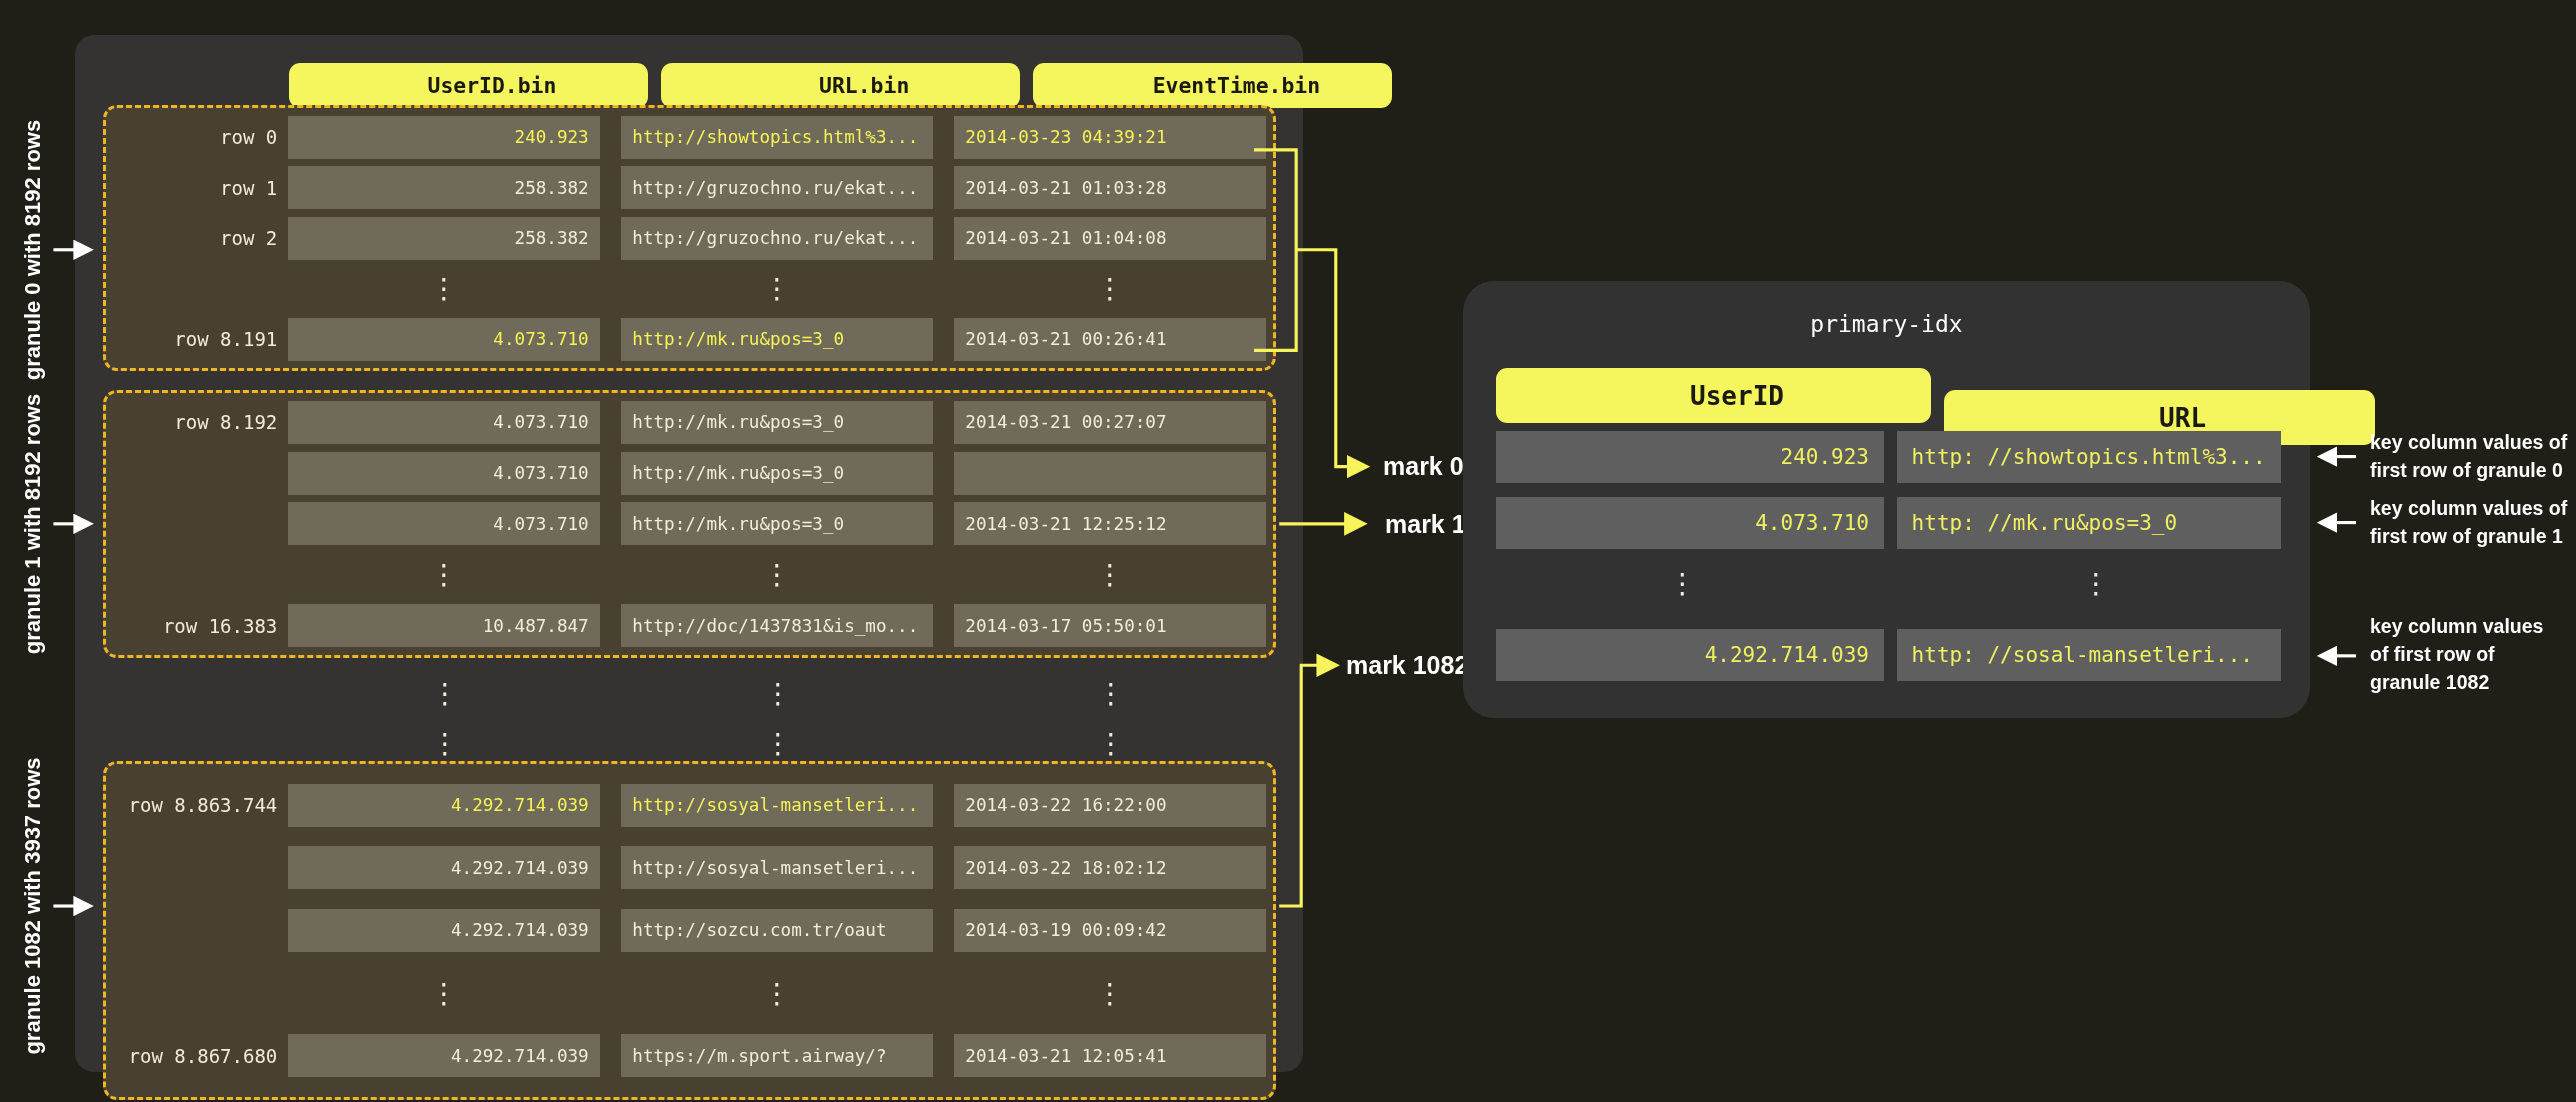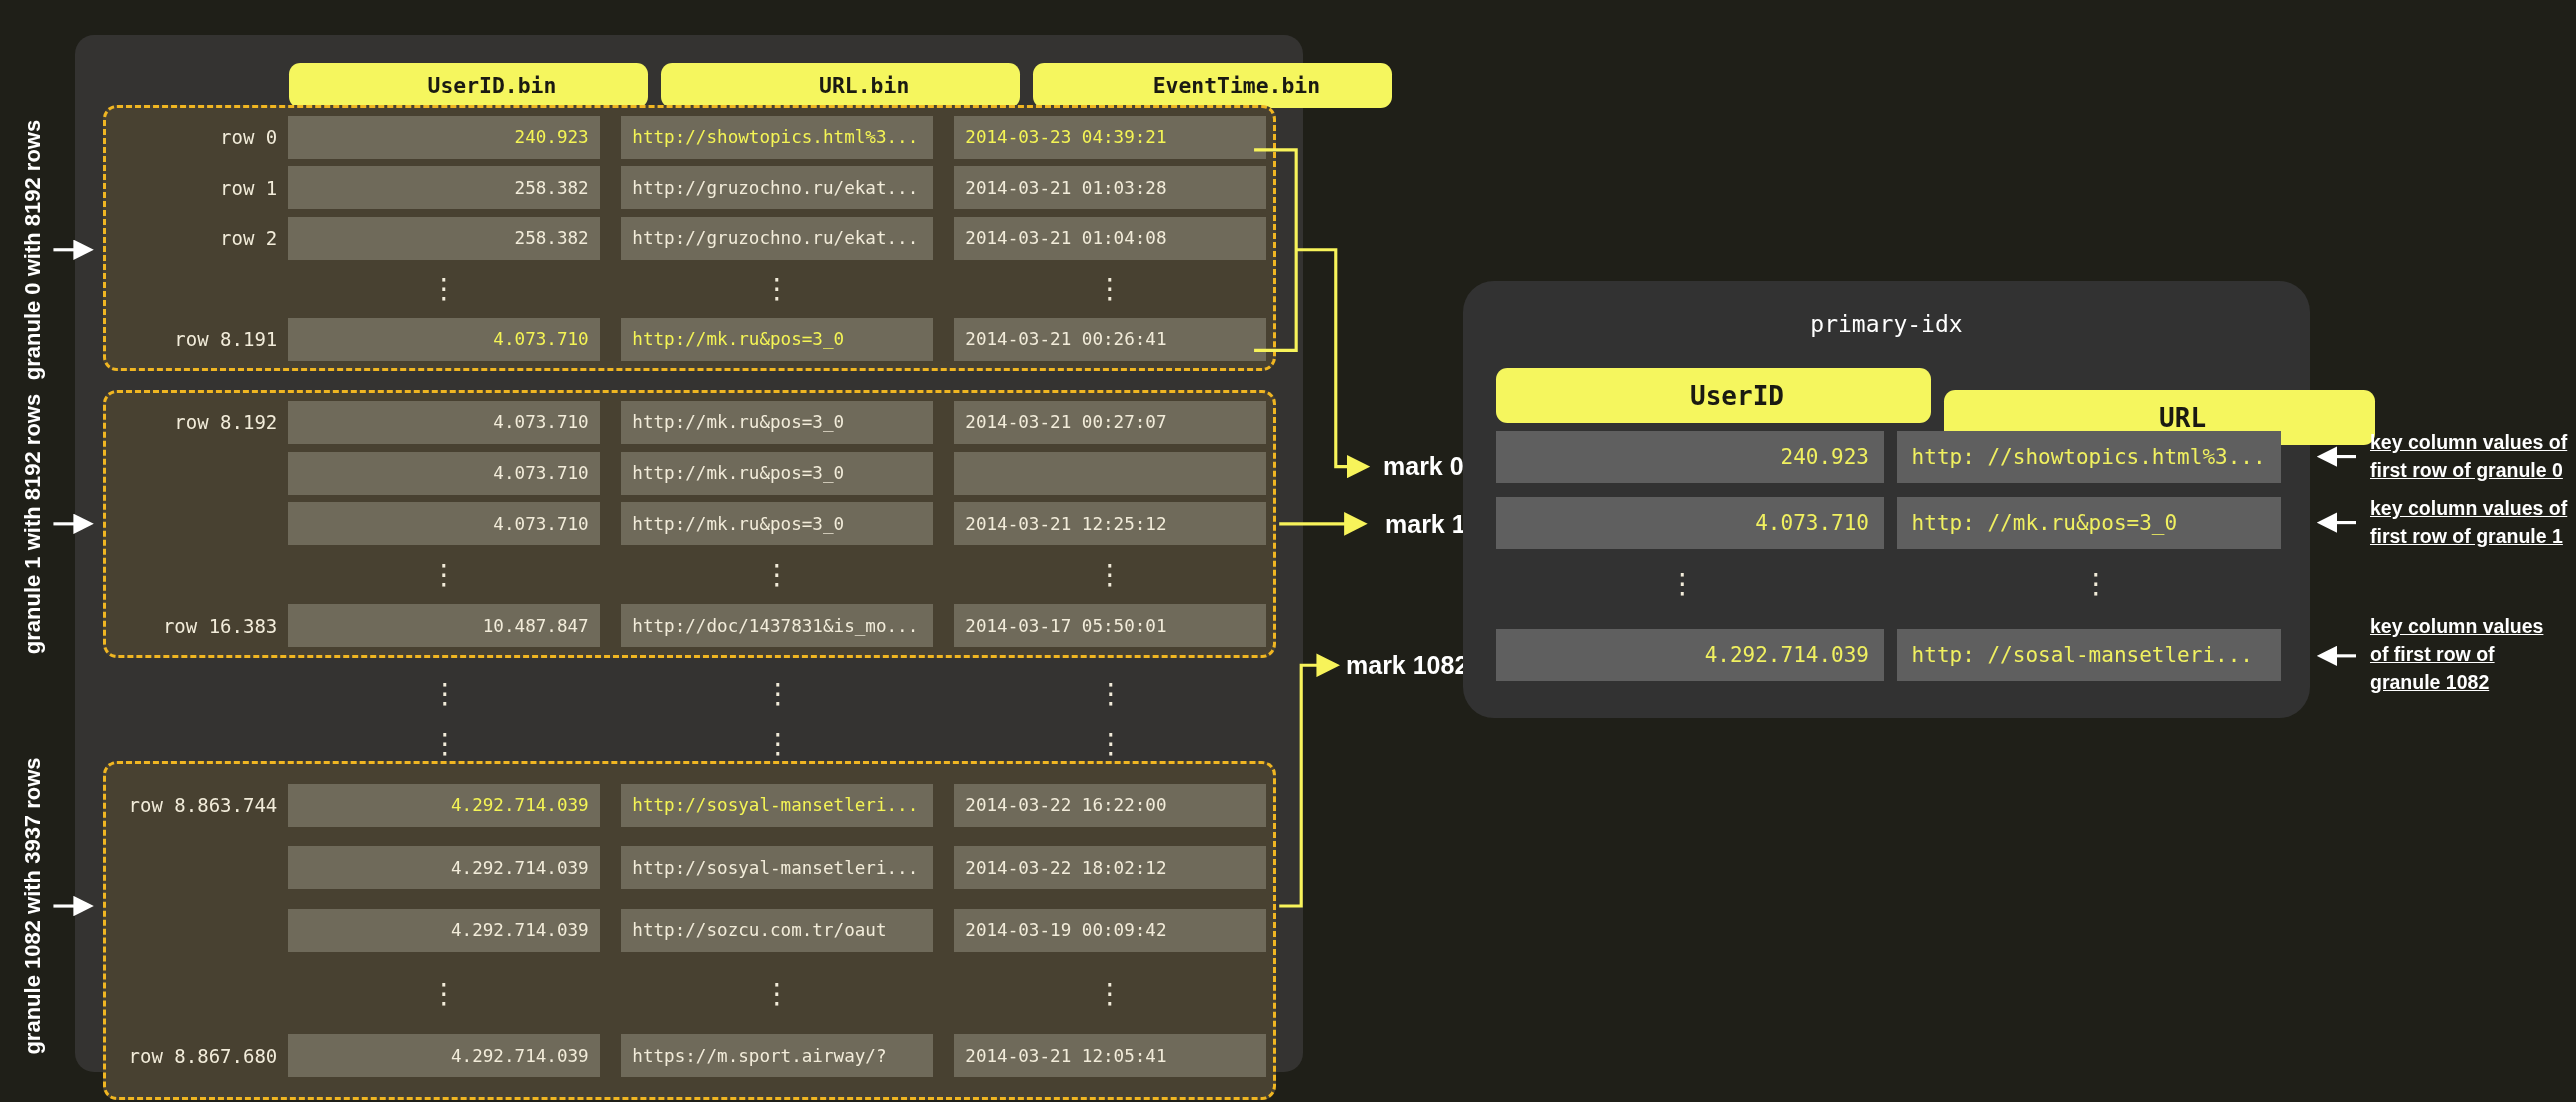--- a/index.html
+++ b/index.html
@@ -63,21 +63,21 @@
   .icell{height:52px;box-sizing:border-box;background:var(--idx_cell_bg);
     display:flex;align-items:center;overflow:hidden;white-space:nowrap;
     font:21px "DejaVu Sans Mono",monospace;color:var(--idx_text);}
   .icell.c1{width:388px;justify-content:flex-end;padding-right:15px;}
   .icell.c2{width:384px;padding-left:15px;}
   .idx-row.rd .icell{background:transparent;justify-content:center;height:44px;
     font:28px "DejaVu Sans",sans-serif;color:var(--cell_text);}
 
   
   .anno{position:absolute;left:2370px;font:700 19.5px "Liberation Sans",sans-serif;
-    line-height:28px;color:var(--white);white-space:nowrap;text-decoration:underline;}
+    line-height:28px;color:var(--white);white-space:nowrap;}
   .anno.a1{top:428px;} .anno.a2{top:494px;} .anno.a3{top:612px;}
 
   
   .overlay{position:absolute;left:0;top:0;width:2576px;height:1103px;pointer-events:none;}
 </style>
 </head>
 <body>
 
 <div class="canvas">
 

